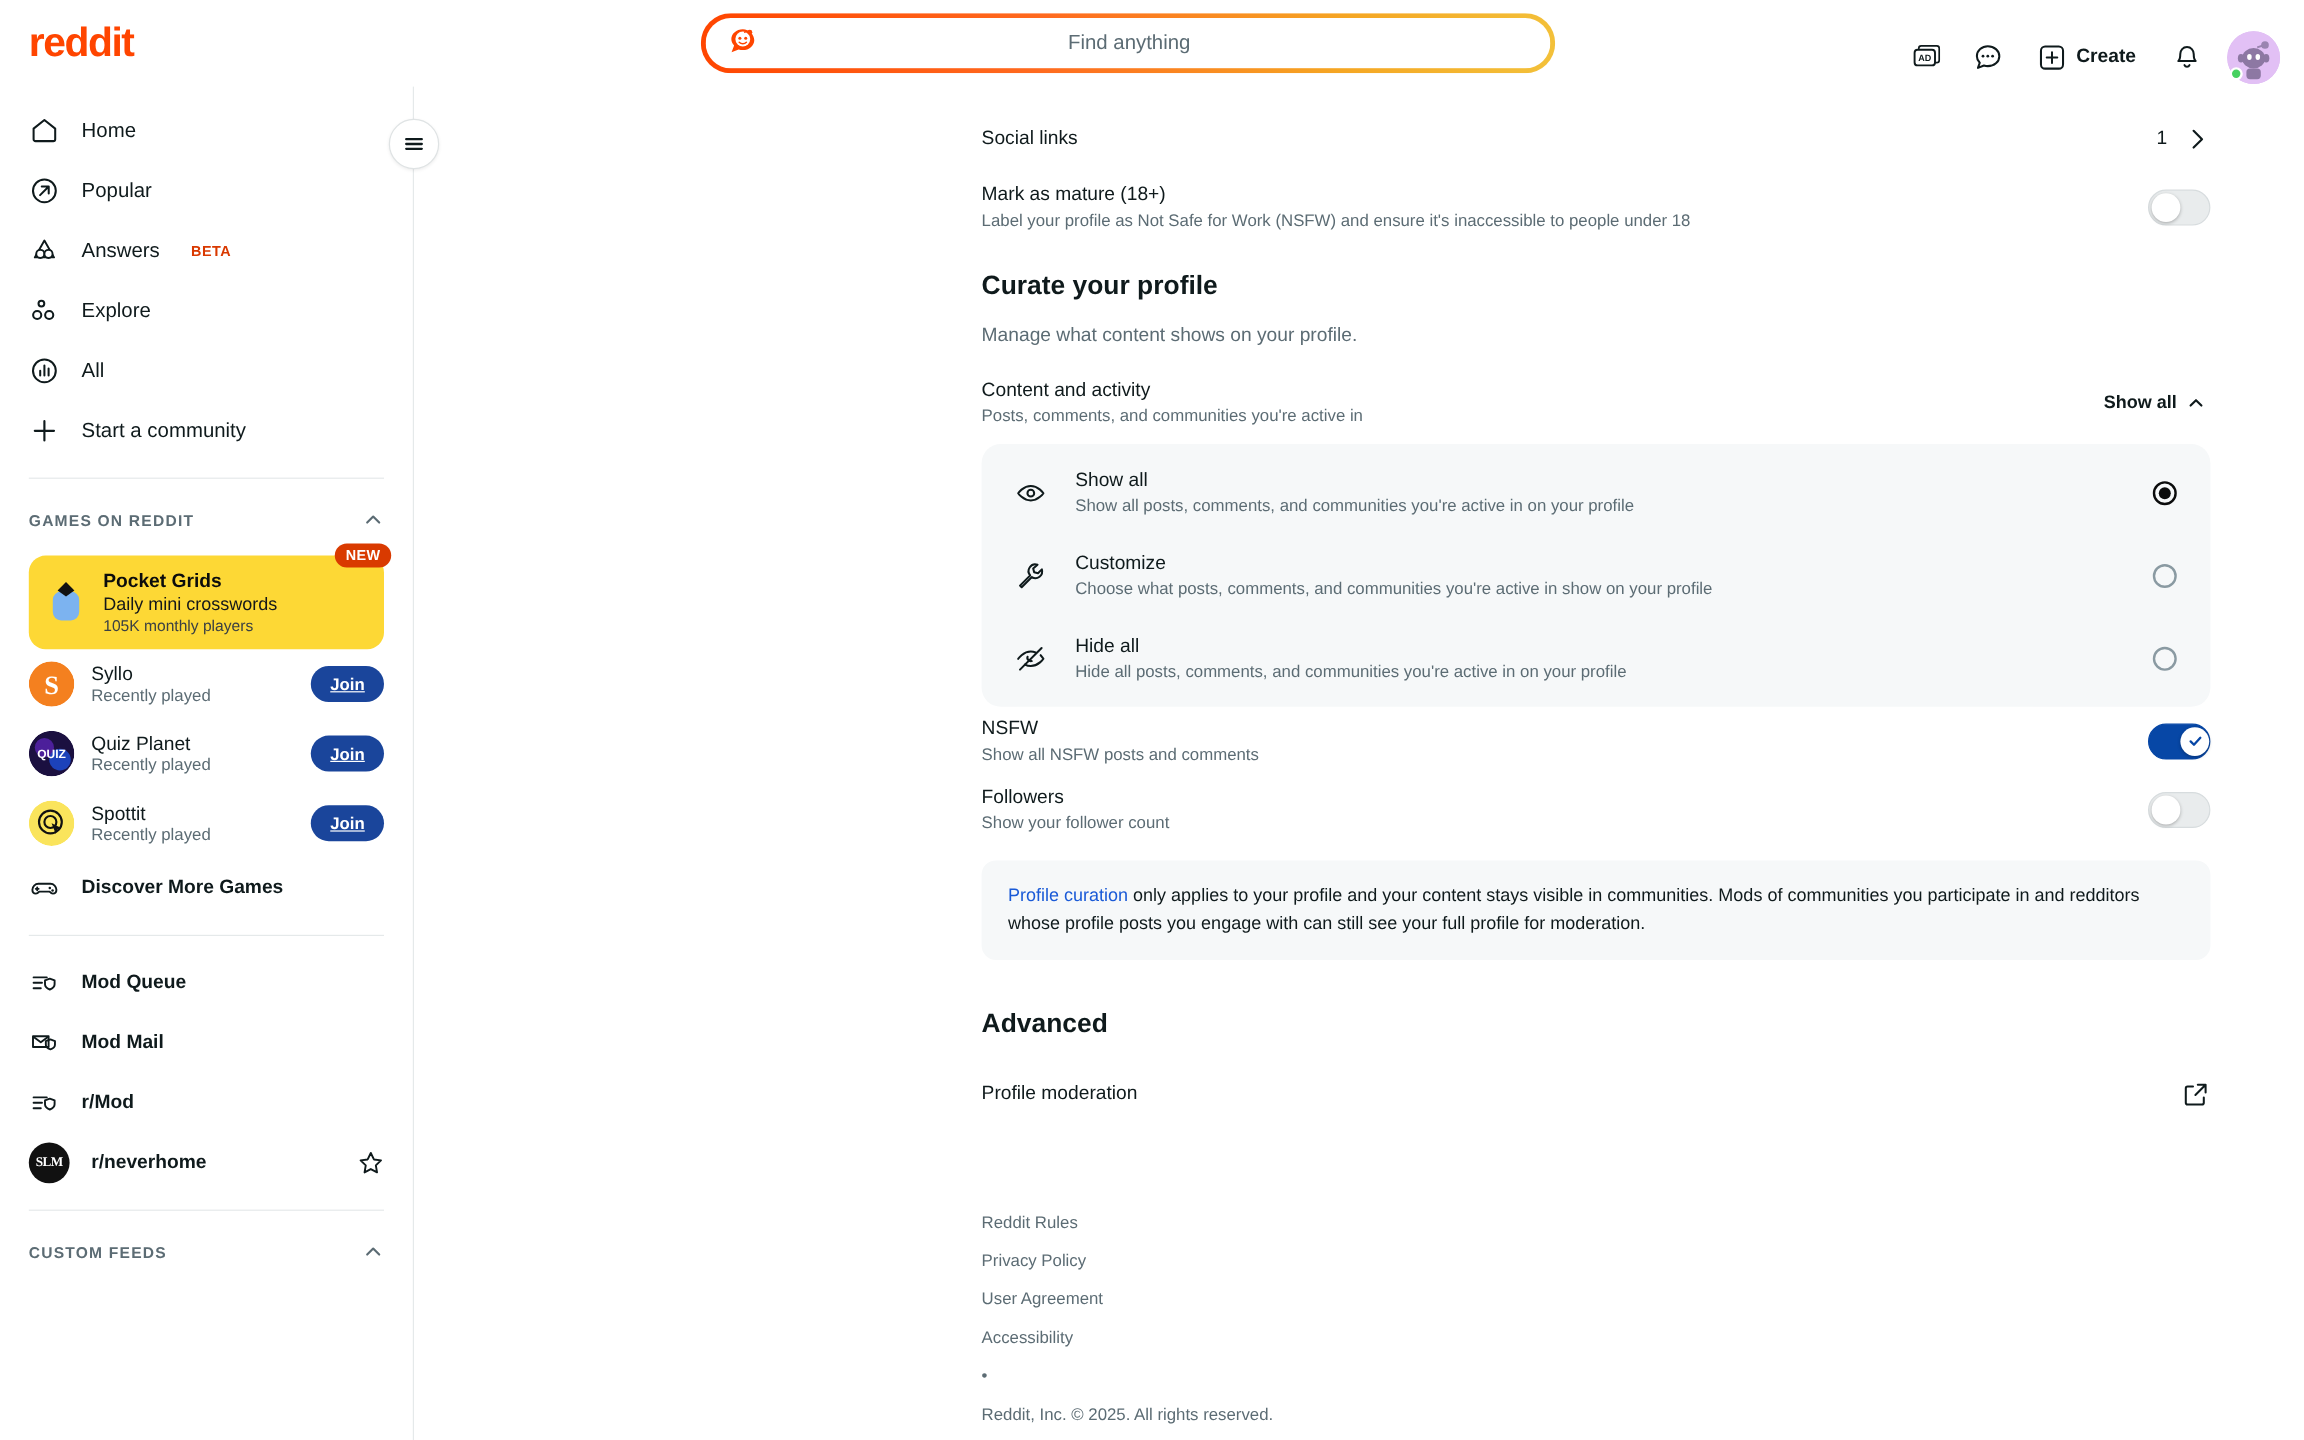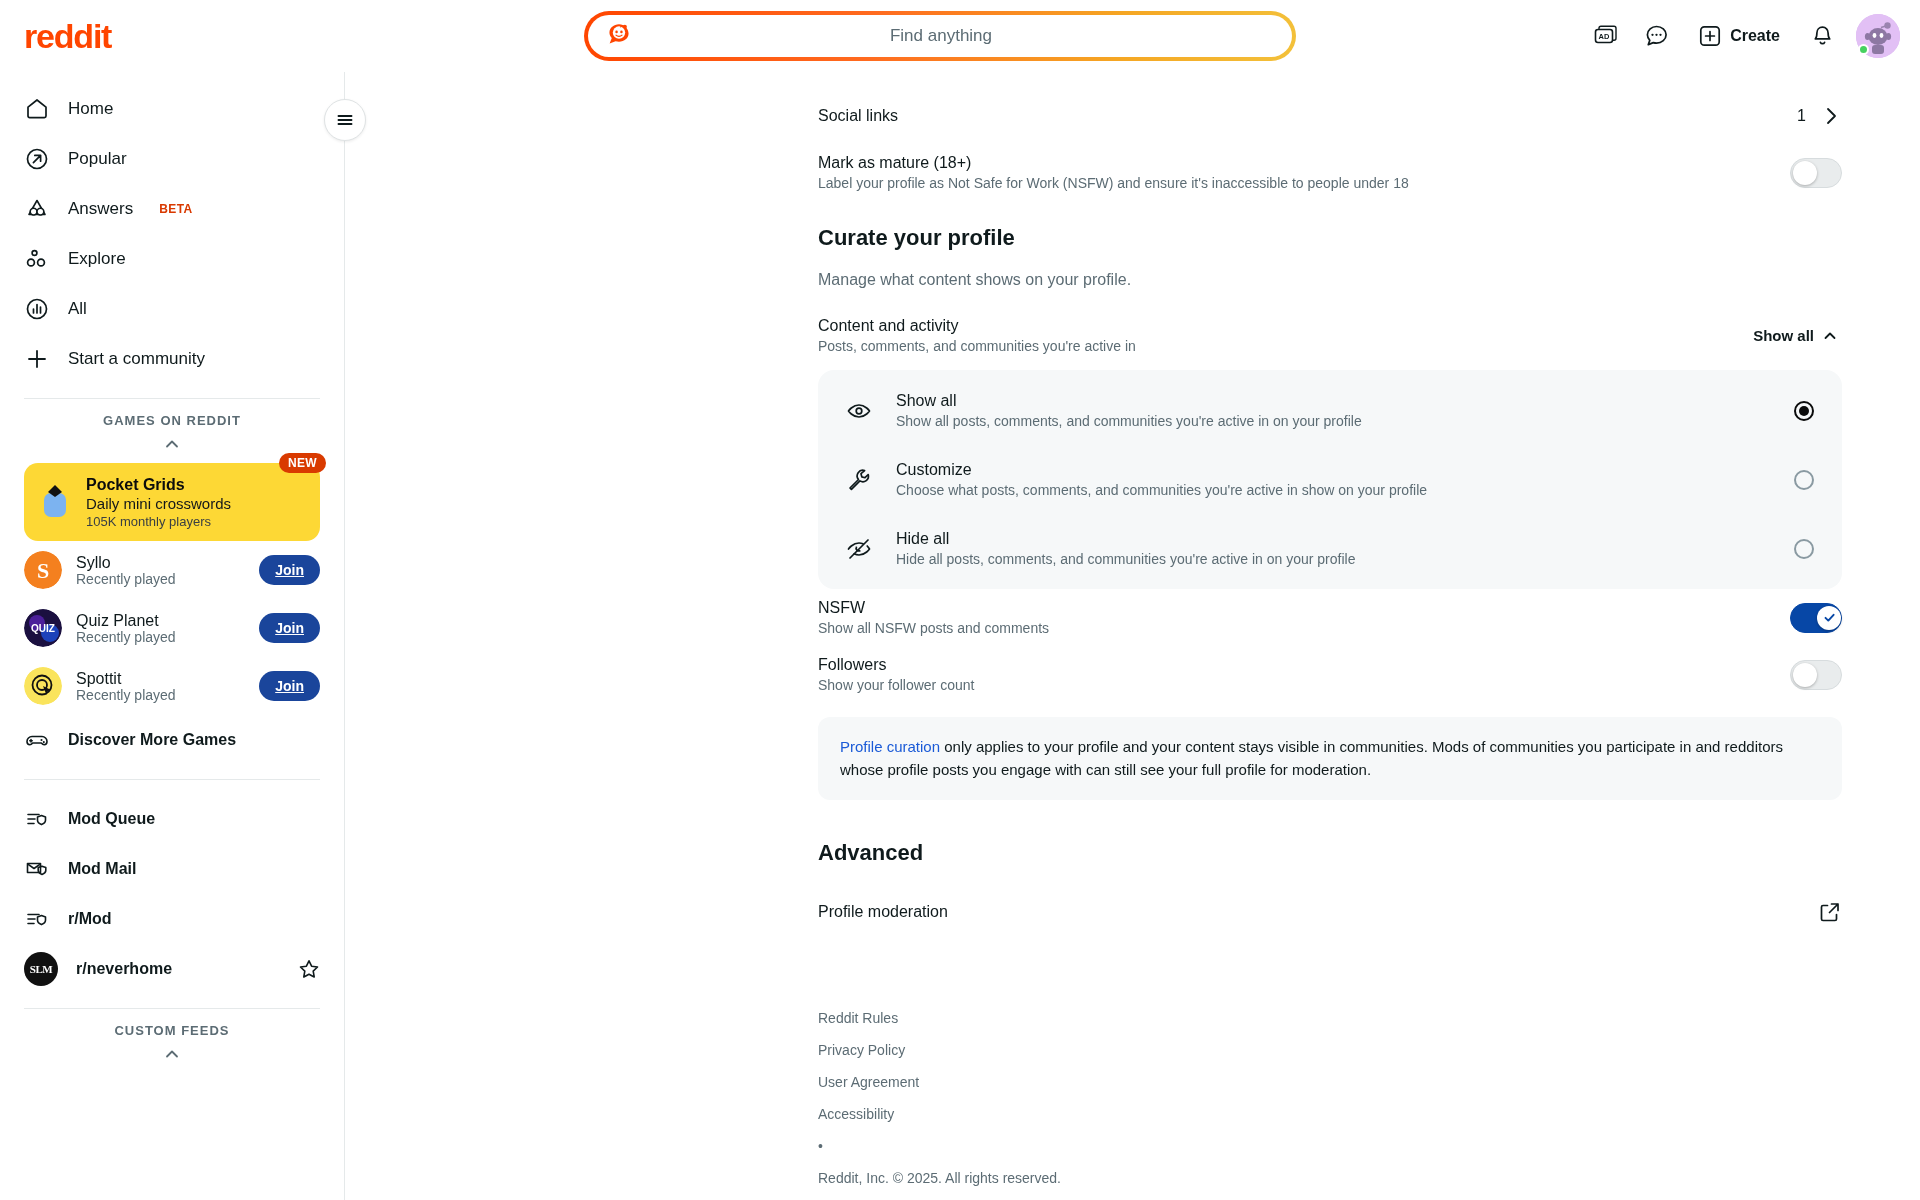--- a/index.html
+++ b/index.html
@@ -29,21 +29,21 @@
     display: flex; align-items: center;
   }
   .snoo-ico {
     width: 30px; height: 30px; margin-left: 16px; flex: 0 0 auto;
   }
   .search-placeholder {
     flex: 1; text-align: center; font-size: 17px; color: #5c6c74;
     margin-right: 44px;
   }
   .hdr-right {
-    position: absolute; right: 20px; top: 0; height: 72px;
+    position: absolute; right: 20px; top: 12px; height: 72px;
     display: flex; align-items: center; gap: 6px;
   }
   .icon-btn {
     width: 44px; height: 44px; border-radius: 22px; border: none; background: transparent;
     display: flex; align-items: center; justify-content: center; cursor: pointer;
   }
   .create-btn {
     display: flex; align-items: center; gap: 8px; height: 44px;
     padding: 0 14px; border-radius: 22px; background: transparent; border: none;
     font-size: 16px; font-weight: 600; color: #0f1a1c; cursor: pointer;
@@ -80,21 +80,21 @@
   .nav-item .label { font-size: 17px; color: #0f1a1c; }
   .beta-tag {
     font-size: 12px; font-weight: 700; color: #d93900; letter-spacing: .4px;
     margin-left: 8px;
   }
   .sb-sep { height: 1px; background: #e5e9ea; margin: 14px 24px; }
   .sec-head {
     display: flex; align-items: center; justify-content: space-between;
     height: 40px; margin: 4px 12px 0; padding: 0 12px;
     font-size: 13px; font-weight: 600; letter-spacing: 1px; color: #5c6c74;
-    cursor: pointer; border-radius: 8px; text-transform: uppercase; flex-direction: column;
+    cursor: pointer; border-radius: 8px; text-transform: uppercase;
   }
   .promo-card {
     position: relative; margin: 10px 24px 0; height: 78px; border-radius: 14px;
     background: #fdd835; display: flex; align-items: center; padding: 0 14px;
     gap: 14px; cursor: pointer;
   }
   .promo-badge {
     position: absolute; right: -6px; top: -10px; background: #d93a00; color: #fff;
     font-size: 12px; font-weight: 700; padding: 3px 9px; border-radius: 11px;
     letter-spacing: .3px;

